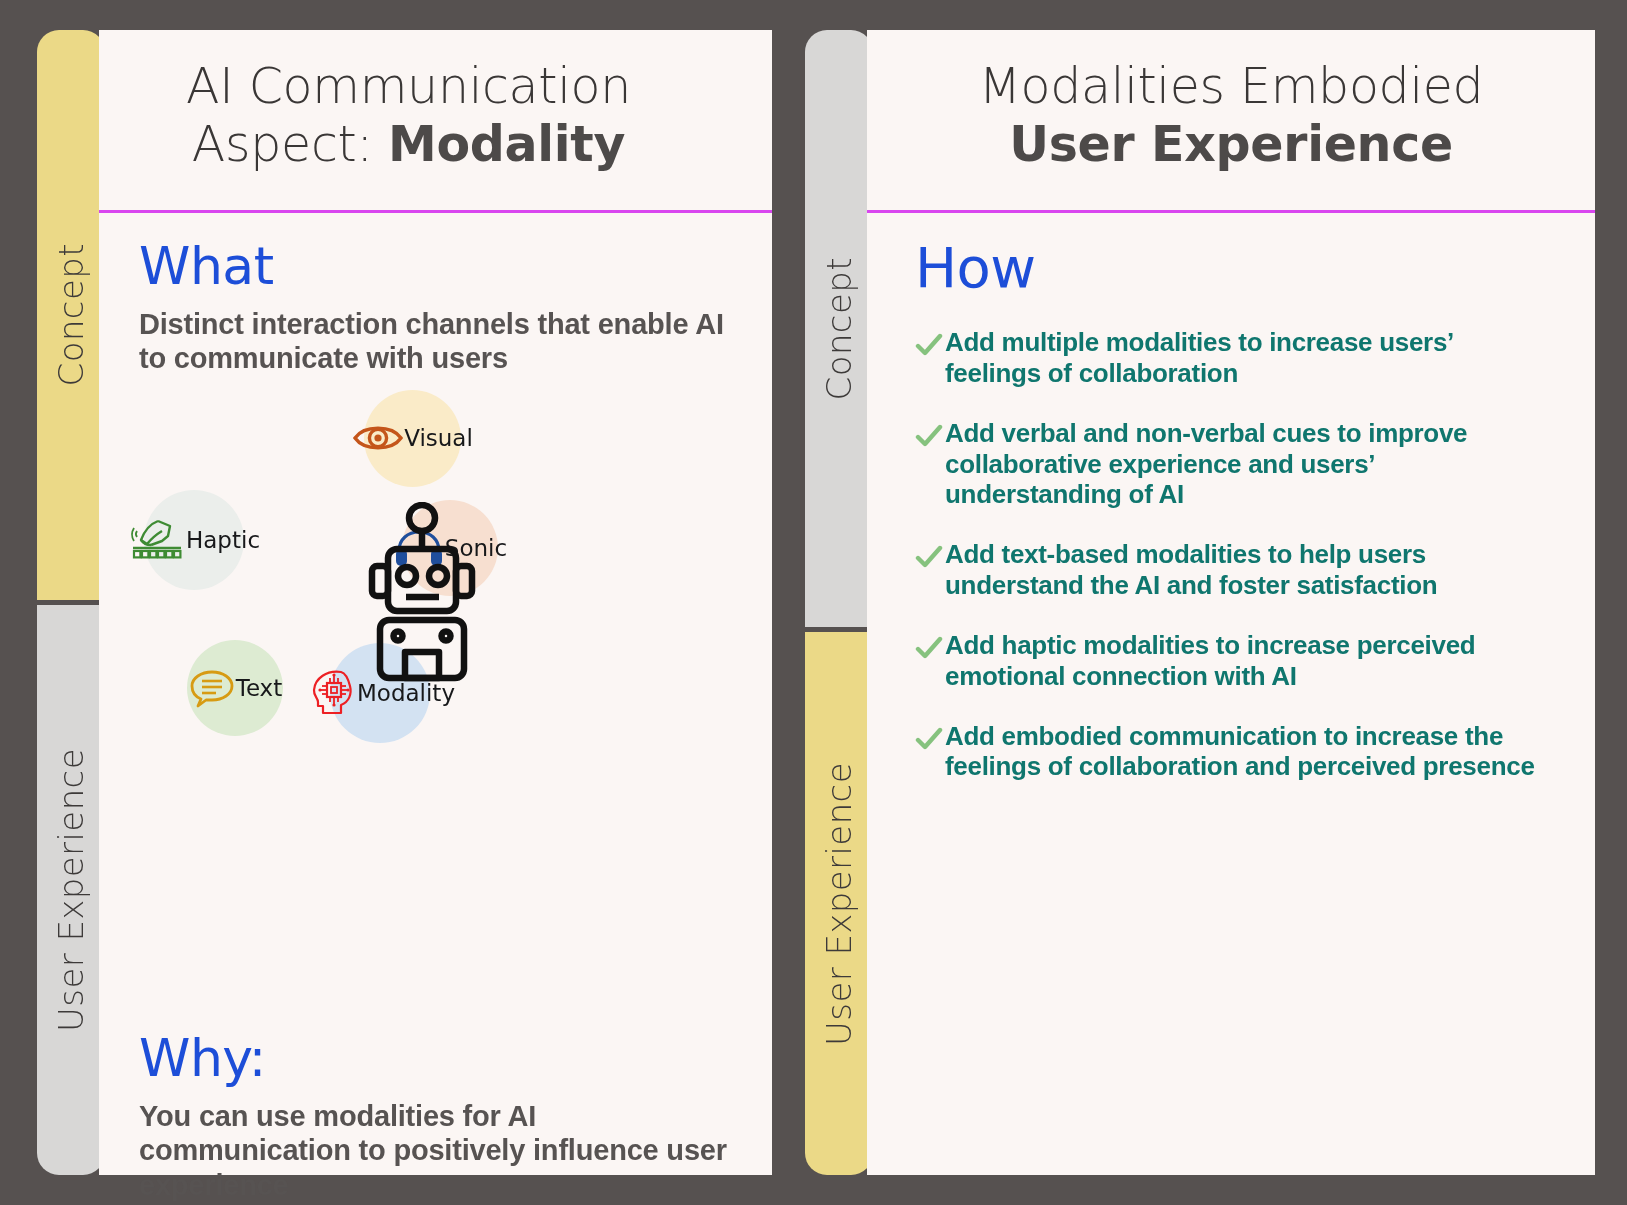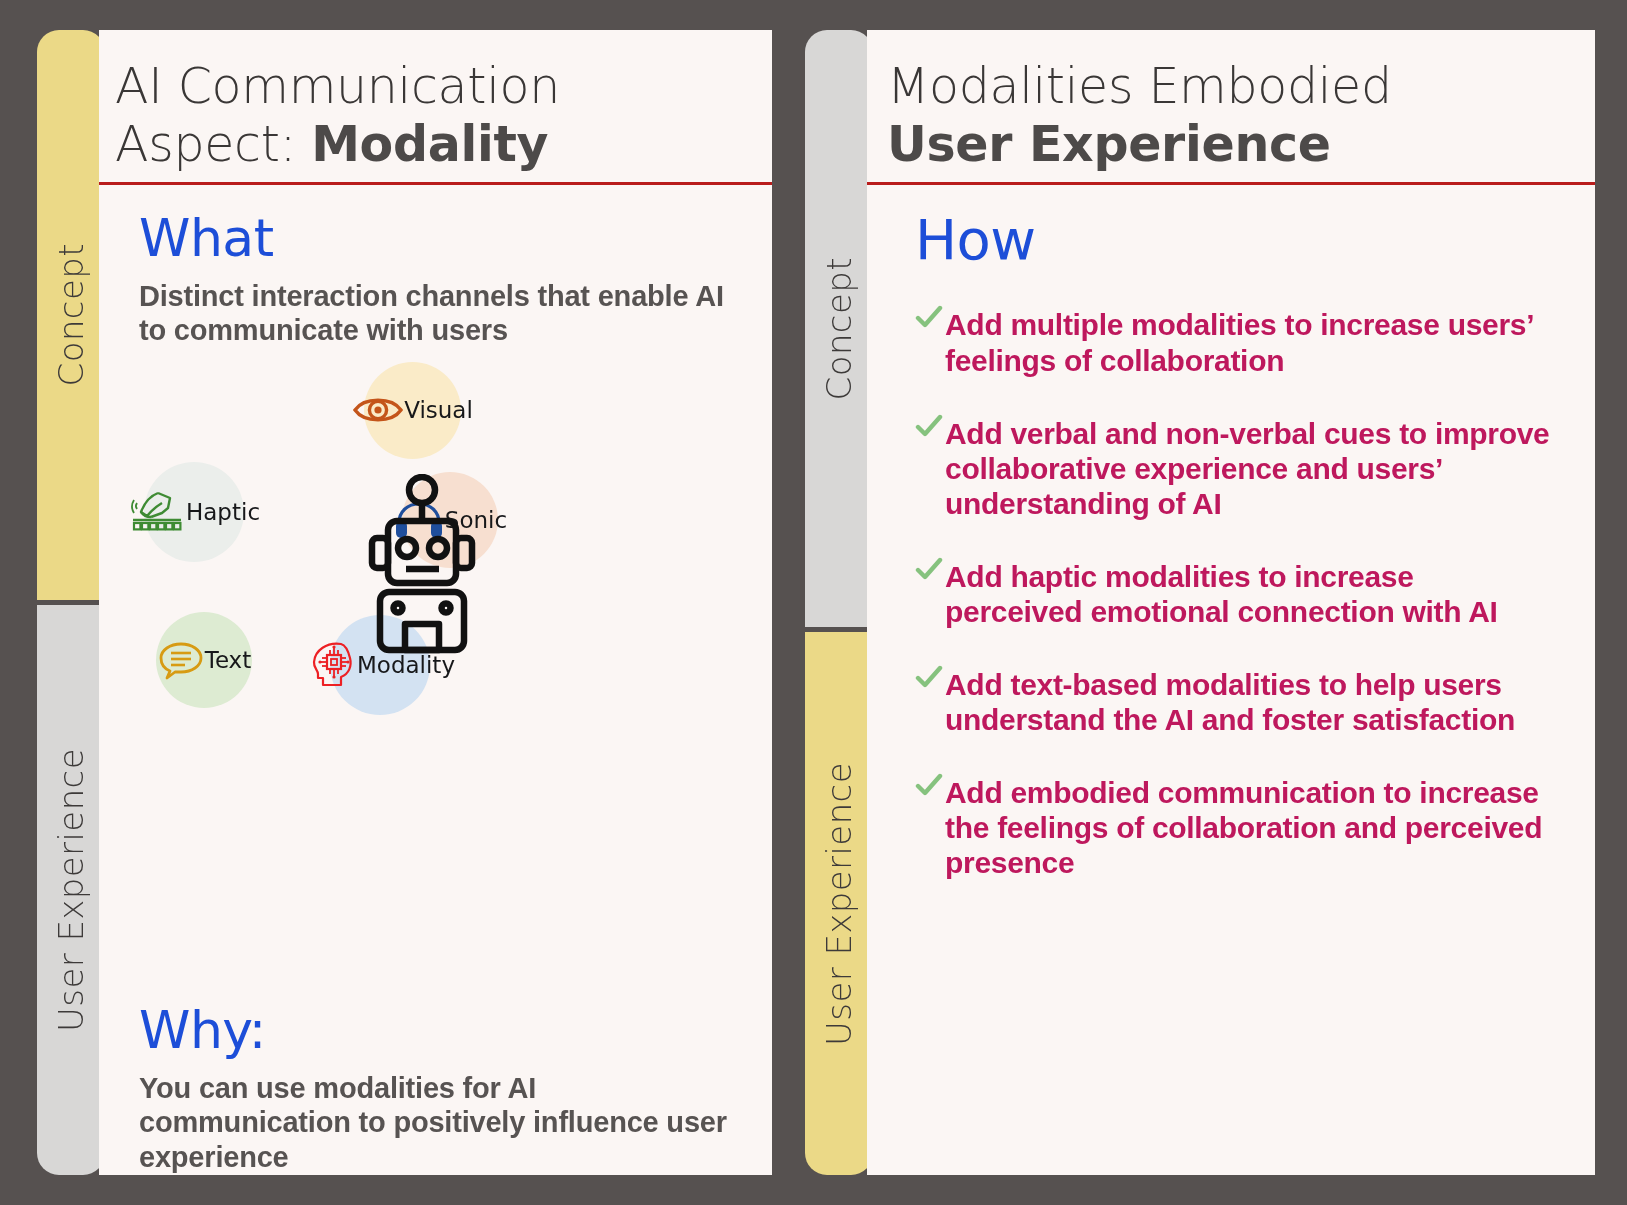--- a/index.html
+++ b/index.html
@@ -68,22 +68,23 @@
     position: absolute;
     top: 0;
     left: 62px;
     right: 0;
     bottom: 0;
     background: #FBF6F4;
     padding: 0;
   }
 
   .card-header {
-    padding: 28px 20px 8px 20px;
-    border-bottom: 3px solid #b91c1c;
+    padding: 28px 20px 36px 20px;
+    text-align: center;
+    border-bottom: 3px solid #d946ef;
   }
   .card-title {
     font-family: "DejaVu Sans", sans-serif;
     font-weight: 300;
     font-size: 49px;
     line-height: 1.18;
     color: #3a3736;
     letter-spacing: -0.3px;
   }
   .card-title .bold {
@@ -153,25 +154,24 @@
     margin-bottom: 30px;
   }
   .check-icon {
     flex: 0 0 auto;
     width: 30px;
     margin-top: 6px;
     color: #86c27e;
   }
   .check-text {
     font-weight: 700;
-    font-size: 30px;
+    font-size: 26px;
     line-height: 1.17;
-    color: #be185d;
+    color: #0f766e;
     letter-spacing: -0.3px;
-    margin-top: 8px;
   }
 </style>
 </head>
 <body>
 
 <div class="stage">
 
   <div class="card left">
 
     <div class="rail">
@@ -236,21 +236,21 @@
             <span>
               <svg width="52" height="40" viewBox="0 0 52 40">
                 <path d="M6 30 L6 23 C6 11, 15 4, 26 4 C37 4, 46 11, 46 23 L46 30" fill="none" stroke="#1F4E9C" stroke-width="3.2"></path>
                 <rect x="3" y="21" width="11" height="17" rx="5" fill="#1F4E9C"></rect>
                 <rect x="38" y="21" width="11" height="17" rx="5" fill="#1F4E9C"></rect>
               </svg>
             </span>
             <span class="bubble-label">Sonic</span>
           </div>
 
-          <div class="bubble" style="left:17px; top:250px; width:96px; height:96px; background:#DDEBD2;">
+          <div class="bubble" style="left:48px; top:250px; width:96px; height:96px; background:#DDEBD2;">
             <span>
               <svg width="48" height="40" viewBox="0 0 48 40">
                 <path d="M24 4 C35 4, 44 10, 44 18 C44 26, 35 32, 24 32 L18 32 L10 38 L13 31 C7 28.5, 4 23.6, 4 18 C4 10, 13 4, 24 4 Z" fill="none" stroke="#D79B13" stroke-width="2.8" stroke-linejoin="round"></path>
                 <line x1="14" y1="13" x2="34" y2="13" stroke="#D79B13" stroke-width="2.6"></line>
                 <line x1="14" y1="19" x2="34" y2="19" stroke="#D79B13" stroke-width="2.6"></line>
                 <line x1="14" y1="25" x2="28" y2="25" stroke="#D79B13" stroke-width="2.6"></line>
               </svg>
             </span>
             <span class="bubble-label">Text</span>
           </div>
@@ -358,30 +358,30 @@
             </span>
             <span class="check-text">Add verbal and non-verbal cues to improve collaborative experience and users’ understanding of AI</span>
           </div>
 
           <div class="check-item">
             <span class="check-icon">
               <svg width="28" height="24" viewBox="0 0 28 24">
                 <path d="M3 13 L10 20 L25 3" fill="none" stroke="#86C27E" stroke-width="4.4" stroke-linecap="round" stroke-linejoin="round"></path>
               </svg>
             </span>
+            <span class="check-text">Add text-based modalities to help users understand the AI and foster satisfaction</span>
+          </div>
+
+          <div class="check-item">
+            <span class="check-icon">
+              <svg width="28" height="24" viewBox="0 0 28 24">
+                <path d="M3 13 L10 20 L25 3" fill="none" stroke="#86C27E" stroke-width="4.4" stroke-linecap="round" stroke-linejoin="round"></path>
+              </svg>
+            </span>
             <span class="check-text">Add haptic modalities to increase perceived emotional connection with AI</span>
-          </div>
-
-          <div class="check-item">
-            <span class="check-icon">
-              <svg width="28" height="24" viewBox="0 0 28 24">
-                <path d="M3 13 L10 20 L25 3" fill="none" stroke="#86C27E" stroke-width="4.4" stroke-linecap="round" stroke-linejoin="round"></path>
-              </svg>
-            </span>
-            <span class="check-text">Add text-based modalities to help users understand the AI and foster satisfaction</span>
           </div>
 
           <div class="check-item">
             <span class="check-icon">
               <svg width="28" height="24" viewBox="0 0 28 24">
                 <path d="M3 13 L10 20 L25 3" fill="none" stroke="#86C27E" stroke-width="4.4" stroke-linecap="round" stroke-linejoin="round"></path>
               </svg>
             </span>
             <span class="check-text">Add embodied communication to increase the feelings of collaboration and perceived presence</span>
           </div>

